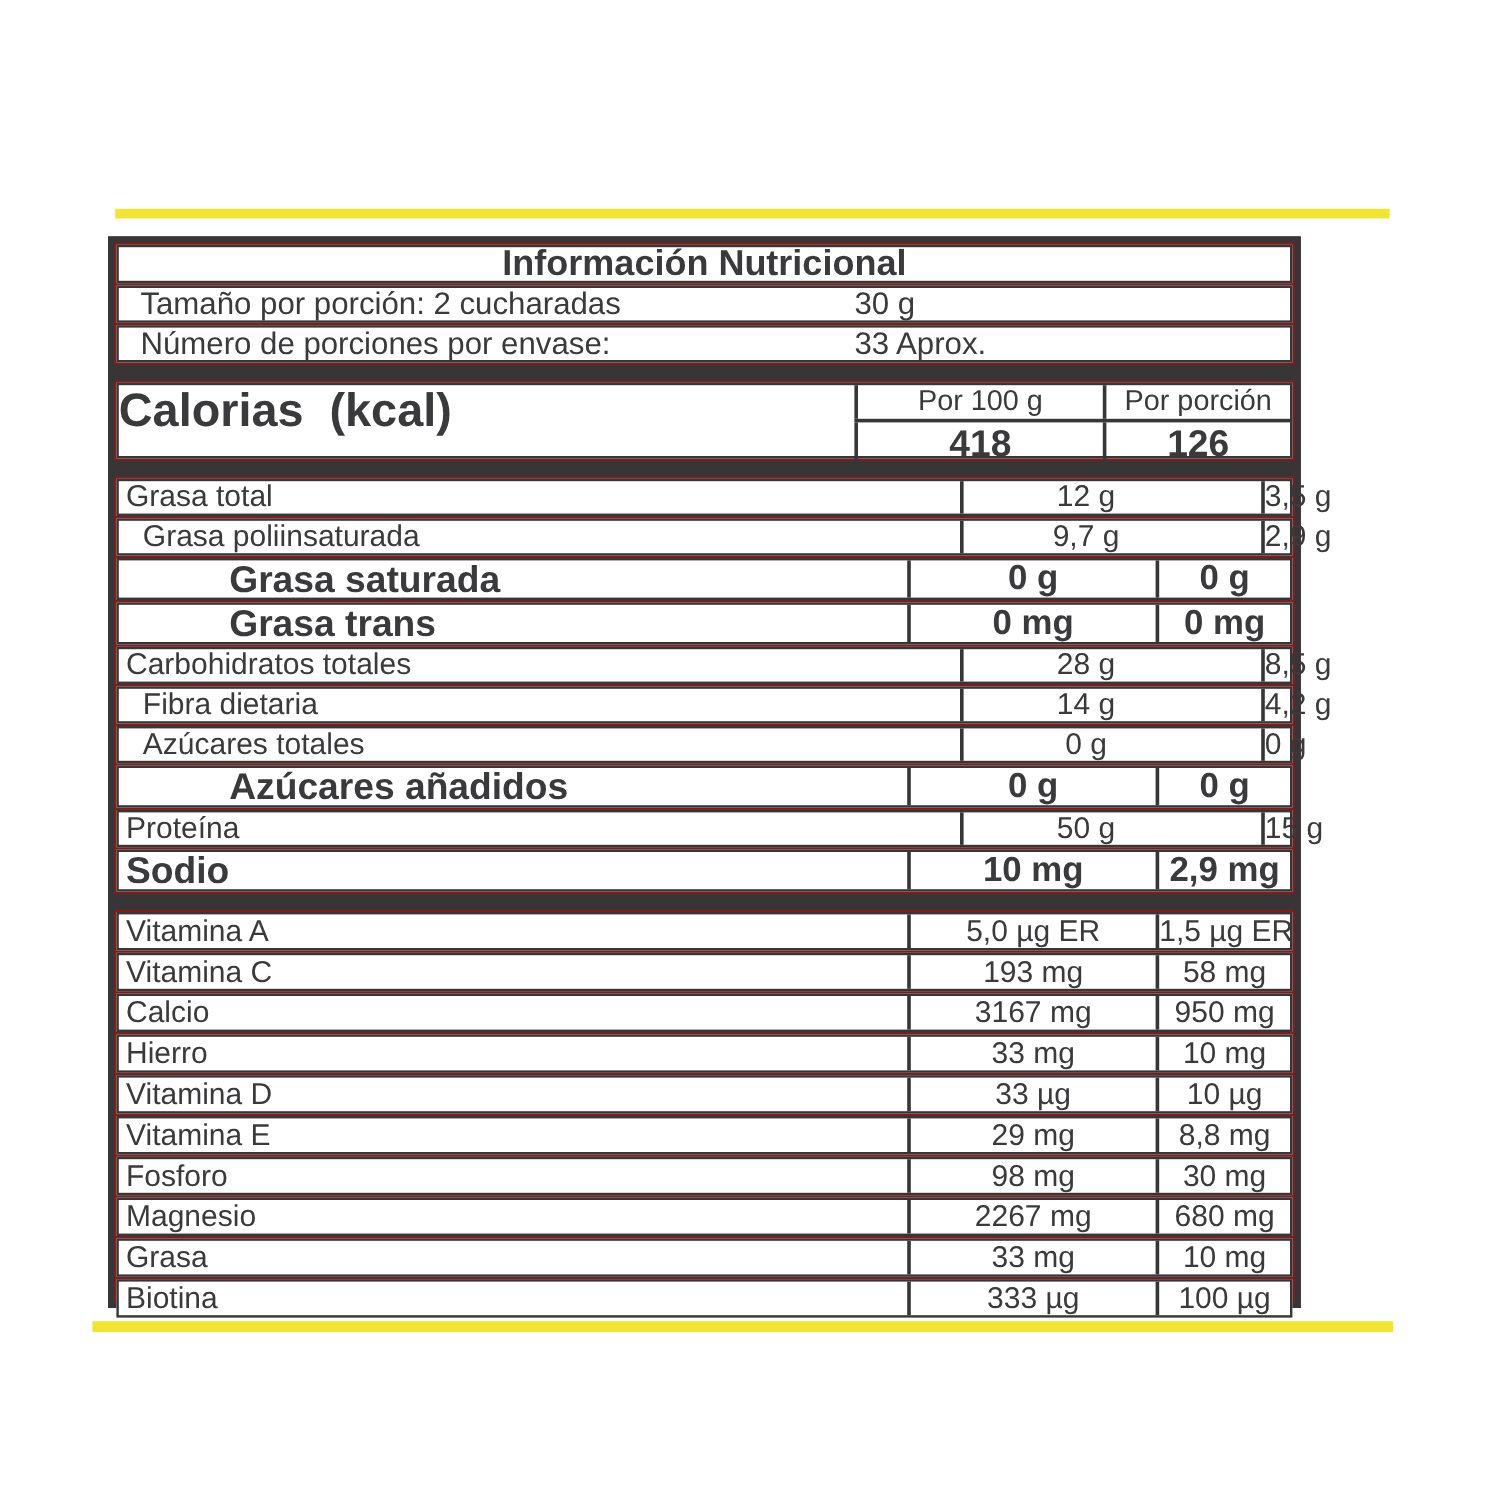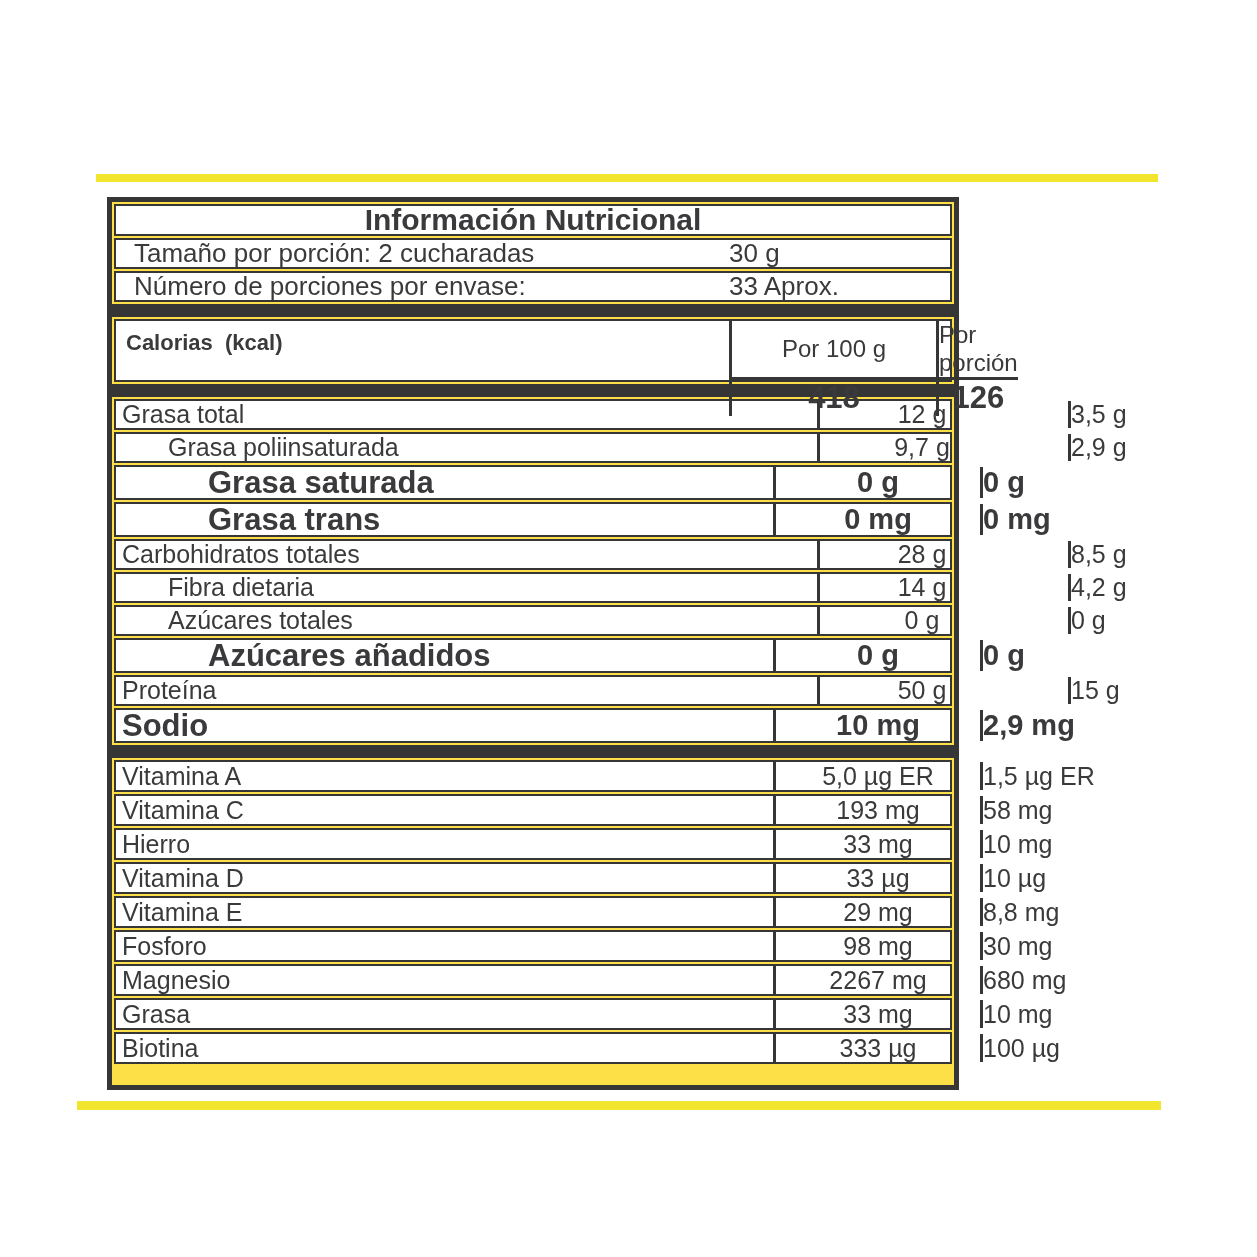--- a/index.html
+++ b/index.html
@@ -9,57 +9,57 @@
   }
   *{box-sizing:border-box;margin:0;padding:0;}
   html,body{width:1257px;height:1257px;background:#ffffff;
     font-family:"Liberation Sans","DejaVu Sans",sans-serif;color:var(--txt);}
   .stage{position:relative;width:1257px;height:1257px;background:#fff;overflow:hidden;}
 
   .accent-bar{position:absolute;background:var(--yellow);}
   .accent-bar.top{left:96px;top:174px;width:1062px;height:8px;}
   .accent-bar.bottom{left:77px;top:1101px;width:1084px;height:9px;}
 
-  .panel{position:absolute;left:107px;top:197px;width:852px;height:893px;
-    border:5px solid var(--bd);background:#fde047;padding:2px 2px;}
+  .panel{position:absolute;left:90px;top:197px;width:994px;height:893px;
+    border:5px solid var(--bd);background:#7f1d1d;padding:2px 2px;}
 
   .row{display:flex;align-items:stretch;border:2px solid var(--bd);
     background:#fff;margin-bottom:2px;}
   .title-row{height:32px;justify-content:center;align-items:center;
     font-weight:bold;font-size:30px;line-height:30px;}
   .info-row{height:31px;font-size:26px;align-items:center;}
   .info-label{padding-left:18px;flex:0 0 613px;white-space:nowrap;}
   .info-value{white-space:nowrap;}
 
   .sep{height:13px;background:var(--bd);margin:0 -2px 2px -2px;}
 
   .cal-row{height:63px;}
-  .cal-label{flex:0 0 613px;font-weight:bold;font-size:22px;line-height:38px;
-    padding:3px 0 0 10px;white-space:pre;}
+  .cal-label{flex:0 0 613px;font-weight:bold;font-size:39px;line-height:38px;
+    padding:3px 0 0 0;white-space:pre;}
   .cal-right{flex:1;display:flex;flex-direction:column;}
   .cal-heads{display:flex;flex:0 0 27px;border-bottom:3px solid var(--bd);}
   .cal-vals{display:flex;flex:1;}
   .cal-c1{flex:0 0 207px;border-left:3px solid var(--bd);display:flex;
     align-items:center;justify-content:center;}
   .cal-c2{flex:1;border-left:3px solid var(--bd);display:flex;
     align-items:center;justify-content:center;}
   .cal-heads .cal-c1,.cal-heads .cal-c2{font-size:24px;}
   .cal-vals .cal-c1,.cal-vals .cal-c2{font-weight:bold;font-size:31px;}
 
   .n-row{font-size:25px;}
   .n-row .lbl{flex:0 0 613px;display:flex;align-items:center;
     padding-left:6px;white-space:nowrap;}
   .n-row .v1{flex:0 0 207px;border-left:3px solid var(--bd);display:flex;
     align-items:center;justify-content:center;white-space:nowrap;margin-left:44px;}
   .n-row .v2{flex:1;border-left:3px solid var(--bd);display:flex;
     align-items:center;justify-content:center;white-space:nowrap;}
   .h-norm{height:31px;gap:44px;}
   .h-micro{height:32px;}
   .h-big{height:35px;}
-  .ind1 .lbl{padding-left:52px;}
+  .ind1 .lbl{padding-left:20px;}
   .ind2 .lbl{padding-left:92px;}
   .big{font-weight:bold;}
   .big .lbl{font-size:31px;}
   .big .v1,.big .v2{font-size:29px;}
 </style>
 </head>
 <body>
 
 <div class="stage">
   <div class="accent-bar top"></div>
@@ -165,20 +165,25 @@
       <div class="v1">5,0 µg ER</div>
       <div class="v2">1,5 µg ER</div>
     </div>
 
     <div class="row n-row h-micro">
       <div class="lbl">Vitamina C</div>
       <div class="v1">193 mg</div>
       <div class="v2">58 mg</div>
     </div>
 
+    <div class="row n-row h-micro">
+      <div class="lbl">Calcio</div>
+      <div class="v1">3167 mg</div>
+      <div class="v2">950 mg</div>
+    </div>
 
     <div class="row n-row h-micro">
       <div class="lbl">Hierro</div>
       <div class="v1">33 mg</div>
       <div class="v2">10 mg</div>
     </div>
 
     <div class="row n-row h-micro">
       <div class="lbl">Vitamina D</div>
       <div class="v1">33 µg</div>

